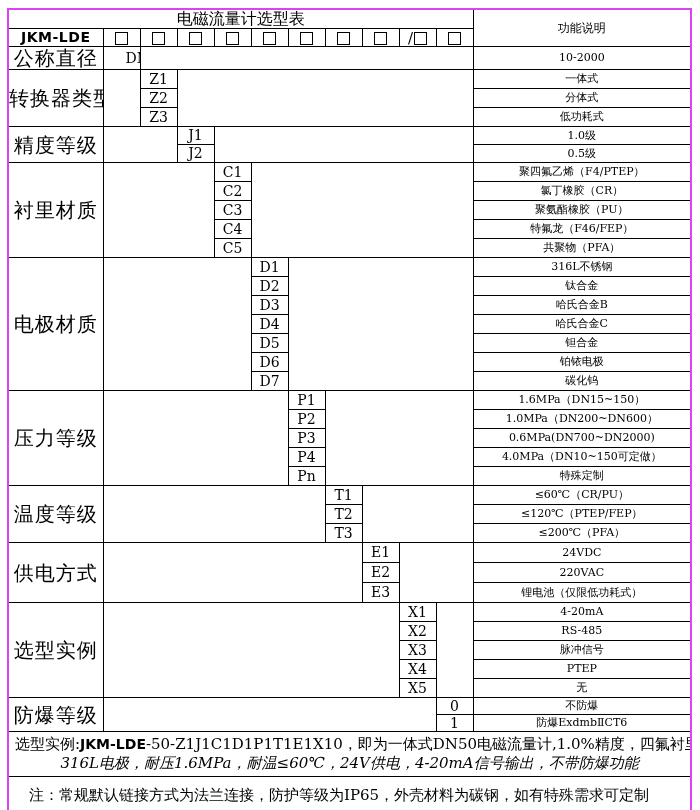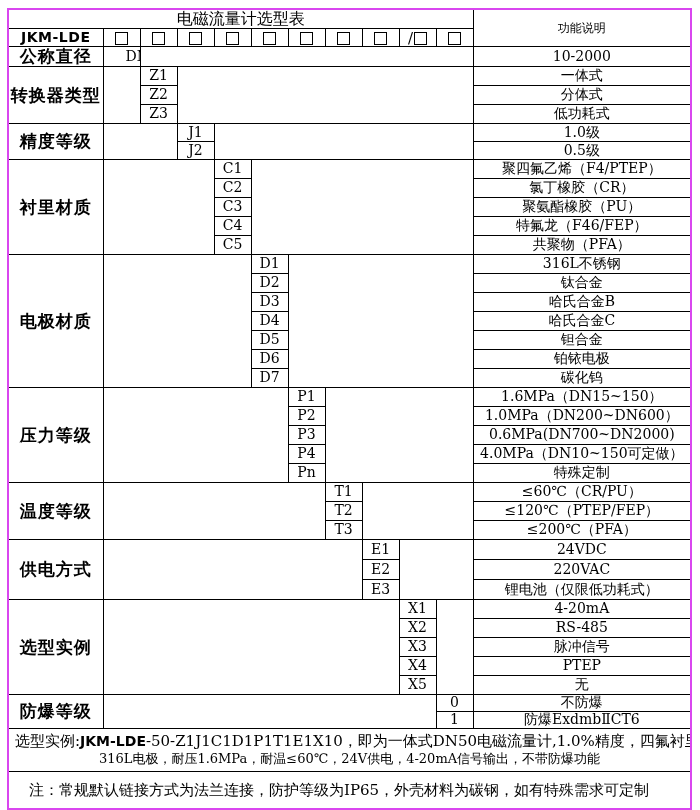--- a/index.html
+++ b/index.html
@@ -17,32 +17,32 @@
     overflow:hidden;white-space:nowrap;line-height:1.1;
   }
   tr{height:19px;}
   tr.r17{height:17px;} tr.r18{height:18px;} tr.r20{height:20px;}
   .title-cell{font-size:16px;}
   .fn-header{font-size:12px;}
   .model{
     font-family:"DejaVu Sans","Liberation Sans",sans-serif;
     font-weight:bold;font-size:14px;letter-spacing:0.5px;
   }
-  .lbl{font-size:17px;letter-spacing:1px;font-weight:bold;}
+  .lbl{font-size:20px;letter-spacing:1px;}
   .code{font-size:14px;}
   .code-left{text-align:left;padding-left:22px;}
-  .desc{font-size:14px;}
+  .desc{font-size:11px;}
   .cb{
     display:inline-block;width:13px;height:13px;box-sizing:border-box;
     border:1.5px solid #000;vertical-align:middle;background:#fff;
   }
   .slash{font-size:15px;vertical-align:middle;margin-right:1px;}
   .footer-cell{padding:4px 2px 5px 2px;}
   .ex-line1{text-align:left;padding-left:4px;font-size:15px;}
-  .ex-line2{text-align:center;font-size:13px;margin-top:2px;}
+  .ex-line2{text-align:center;font-size:15px;margin-top:2px;font-style:italic;}
   .ex-model{
     font-family:"DejaVu Sans","Liberation Sans",sans-serif;
     font-weight:bold;font-size:14px;
   }
   .note-cell{
     text-align:left;padding:4px 2px 4px 20px;font-size:15px;height:28px;
   }
 </style>
 </head>
 <body>

